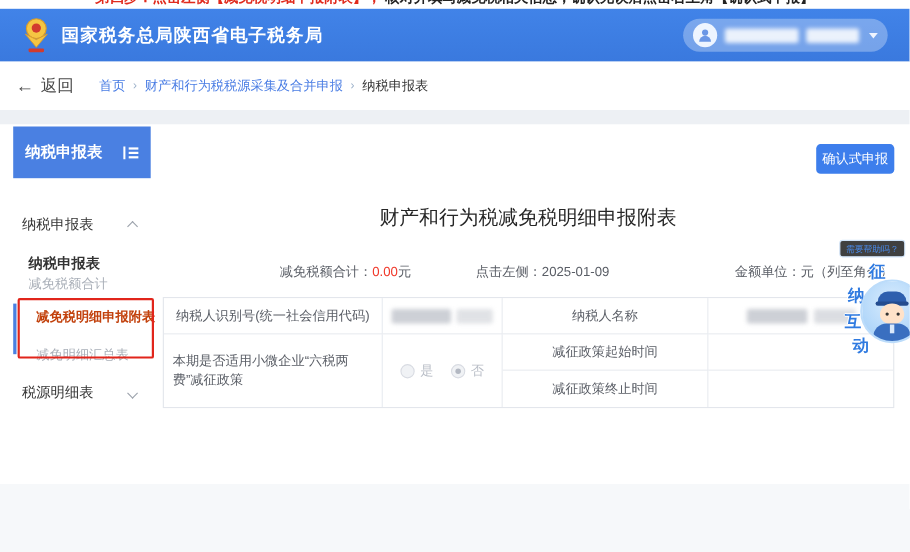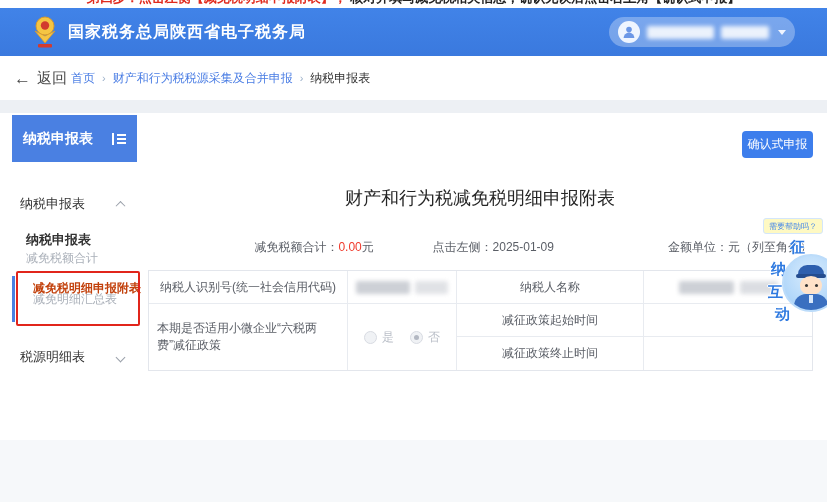--- a/index.html
+++ b/index.html
@@ -14,39 +14,39 @@
   
   .clip-strip { position:absolute; top:0; left:0; width:100%; height:8px; overflow:hidden; }
   .clip-strip .line { margin-top:-11px; text-align:center; white-space:nowrap; font-size:13px; font-weight:bold; }
   .clip-strip .red { color:#e02a1d; }
   .clip-strip .blk { color:#222; }
 
   
   .topbar {
     position:absolute; top:8px; left:0; width:100%; height:48px;
     background:linear-gradient(#4183e8,#3a79de);
-    display:flex; align-items:center; padding:0 32px;
+    display:flex; align-items:center; padding:0 20px;
   }
   .brand-title { color:#fff; font-size:16px; font-weight:bold; letter-spacing:1px; margin-left:10px; }
   .emblem { width:26px; height:34px; display:block; }
   .user-pill {
     margin-left:auto; width:186px; height:30px; border-radius:15px;
     background:rgba(255,255,255,0.30);
     display:flex; align-items:center; padding:0 9px; gap:7px; cursor:pointer;
   }
   .avatar { width:22px; height:22px; border-radius:50%; background:#eef5ff; display:flex; align-items:center; justify-content:center; flex:none; }
   .redact { background:#cdd0d6; border-radius:2px; height:13px; filter:blur(2px); }
   .redact.w { background:rgba(255,255,255,0.85); }
   .caret-down { width:0; height:0; border-left:4px solid transparent; border-right:4px solid transparent; border-top:5px solid #f0f5ff; margin-left:2px; }
 
   
   .navrow { position:absolute; top:56px; left:0; width:100%; height:44px; background:#fff; display:flex; align-items:center; padding:0 14px; }
   .back { display:flex; align-items:center; gap:6px; color:#4a4a4a; font-size:15px; cursor:pointer; }
   .back .arr { font-size:17px; line-height:1; }
-  .crumbs { display:flex; align-items:center; margin-left:4px; font-size:12px; }
+  .crumbs { display:flex; align-items:center; margin-left:23px; font-size:12px; }
   .crumbs .lnk { color:#4a7de4; cursor:pointer; }
   .crumbs .cur { color:#333; }
   .crumbs .sep { color:#9bb0c9; margin:0 7px; font-size:11px; }
 
   .gray-strip { position:absolute; top:100px; left:0; width:100%; height:13px; background:#edf0f4; }
   .footer-strip { position:absolute; top:440px; left:0; width:100%; height:62px; background:#f6f8fa; }
 
   
   .side-header {
     position:absolute; left:12px; top:115px; width:125px; height:47px;
@@ -90,21 +90,21 @@
   .td.left { justify-content:flex-start; }
   .radio-group { display:flex; align-items:center; gap:16px; }
   .radio-opt { display:flex; align-items:center; gap:5px; color:#b9bec7; cursor:pointer; }
   .radio-circle { width:13px; height:13px; border-radius:50%; border:1px solid #d8dbe2; background:#f0f2f5; position:relative; flex:none; }
   .radio-circle.checked::after { content:""; position:absolute; left:3px; top:3px; width:5px; height:5px; border-radius:50%; background:#b3b8c2; }
 
   
   .assistant { position:absolute; left:762px; top:218px; width:65px; height:108px; z-index:50; cursor:pointer; }
   .bubble {
     position:absolute; right:4px; top:0; height:16px; padding:2px 5px;
-    background:#fef9c3; border:1px solid #d3e6fb; border-radius:3px;
+    background:#404040; border:1px solid #d3e6fb; border-radius:3px;
     font-size:8px; color:#4a8ae8; white-space:nowrap; line-height:11px;
   }
   .zi { position:absolute; font-size:15px; font-weight:bold; color:#2f7ae0;
        text-shadow:-1px 0 #fff,1px 0 #fff,0 -1px #fff,0 1px #fff; }
   .mascot {
     position:absolute; left:20px; top:36px; width:58px; height:58px; border-radius:50%;
     background:radial-gradient(circle at 50% 35%, #d9ecfd, #9fcdf8);
     border:2px solid #bcdcfa; overflow:hidden;
   }
   .mascot .hat { position:absolute; left:14px; top:9px; width:26px; height:11px; background:#2e5fae; border-radius:10px 10px 2px 2px; }
@@ -173,21 +173,21 @@
 </div>
 
 <div class="side-group" style="top:195px">
   <span>纳税申报表</span>
   <span class="chev up"></span>
 </div>
 
 <div class="side-item strong" style="left:26px; top:231px">纳税申报表</div>
 <div class="side-item muted" style="left:26px; top:250px">减免税额合计</div>
 <div class="side-item active" style="left:33px; top:280px">减免税明细申报附表</div>
-<div class="side-item muted" style="left:33px; top:291px">减免明细汇总表</div>
+<div class="side-item muted" style="left:33px; top:314px">减免明细汇总表</div>
 
 <div class="side-group" style="top:348px">
   <span>税源明细表</span>
   <span class="chev down"></span>
 </div>
 
 <div class="accent-bar"></div>
 <div class="red-annot"></div>
 
 <button class="confirm-btn">确认式申报</button>

